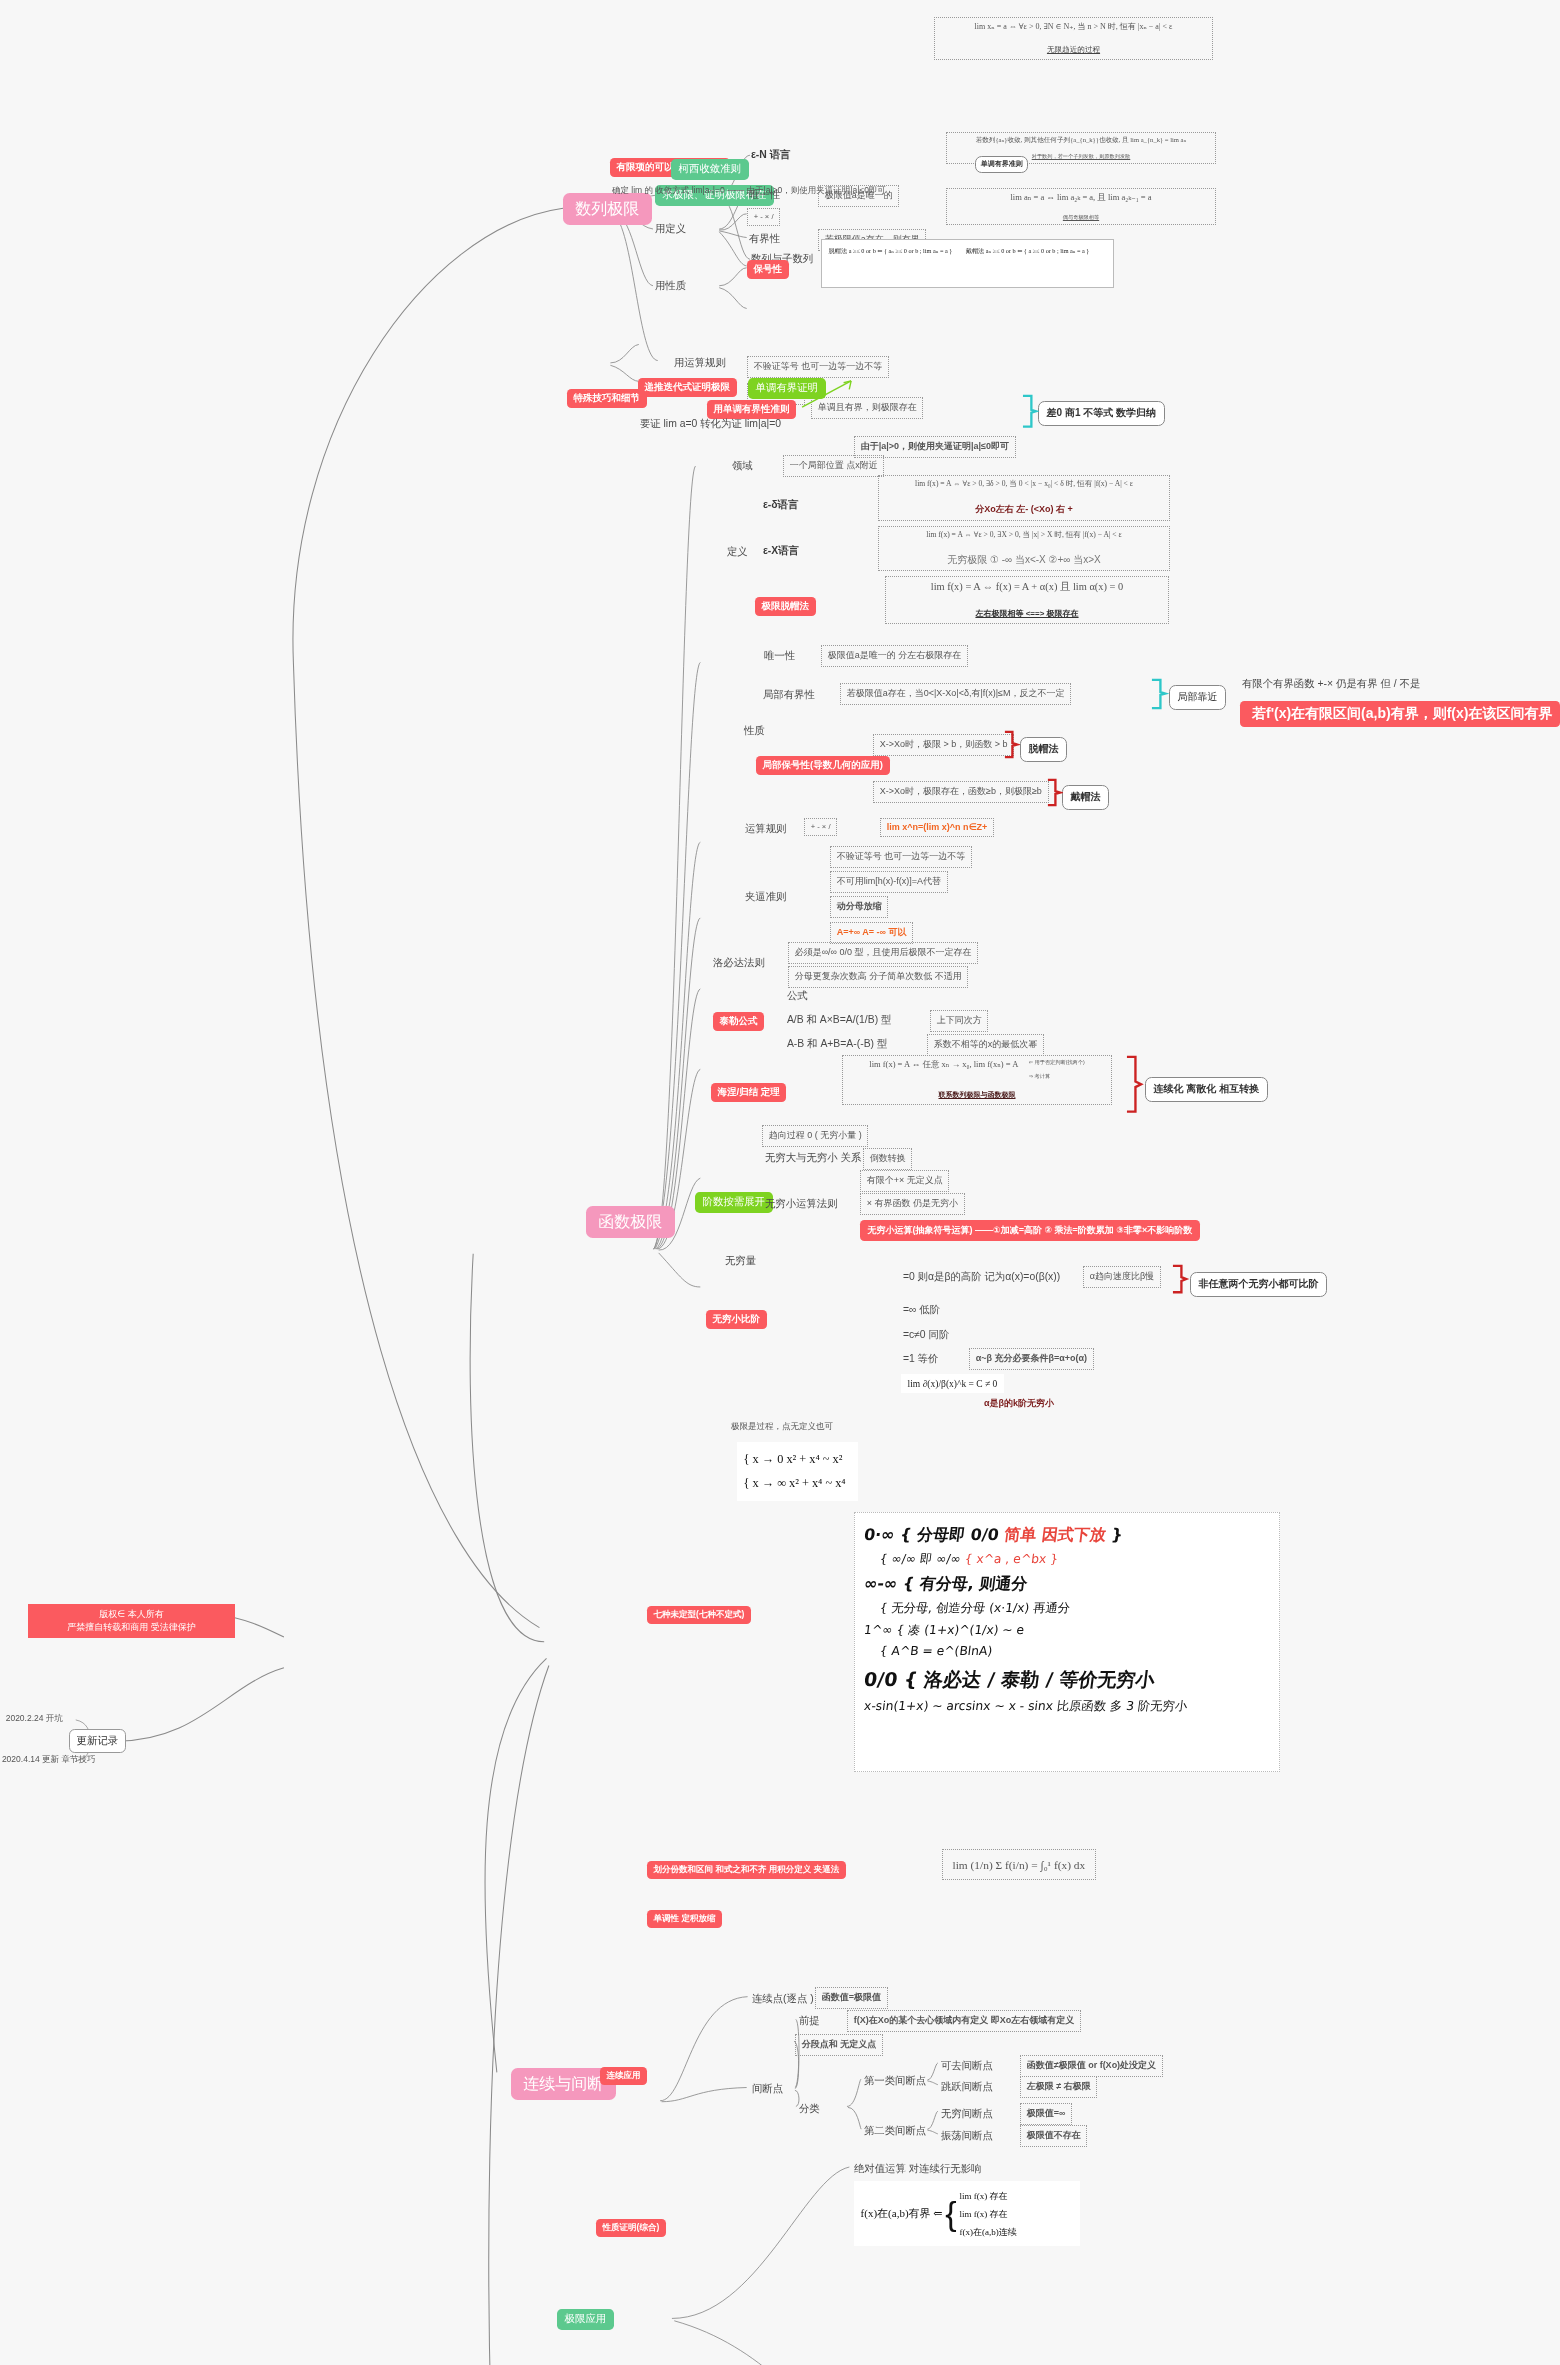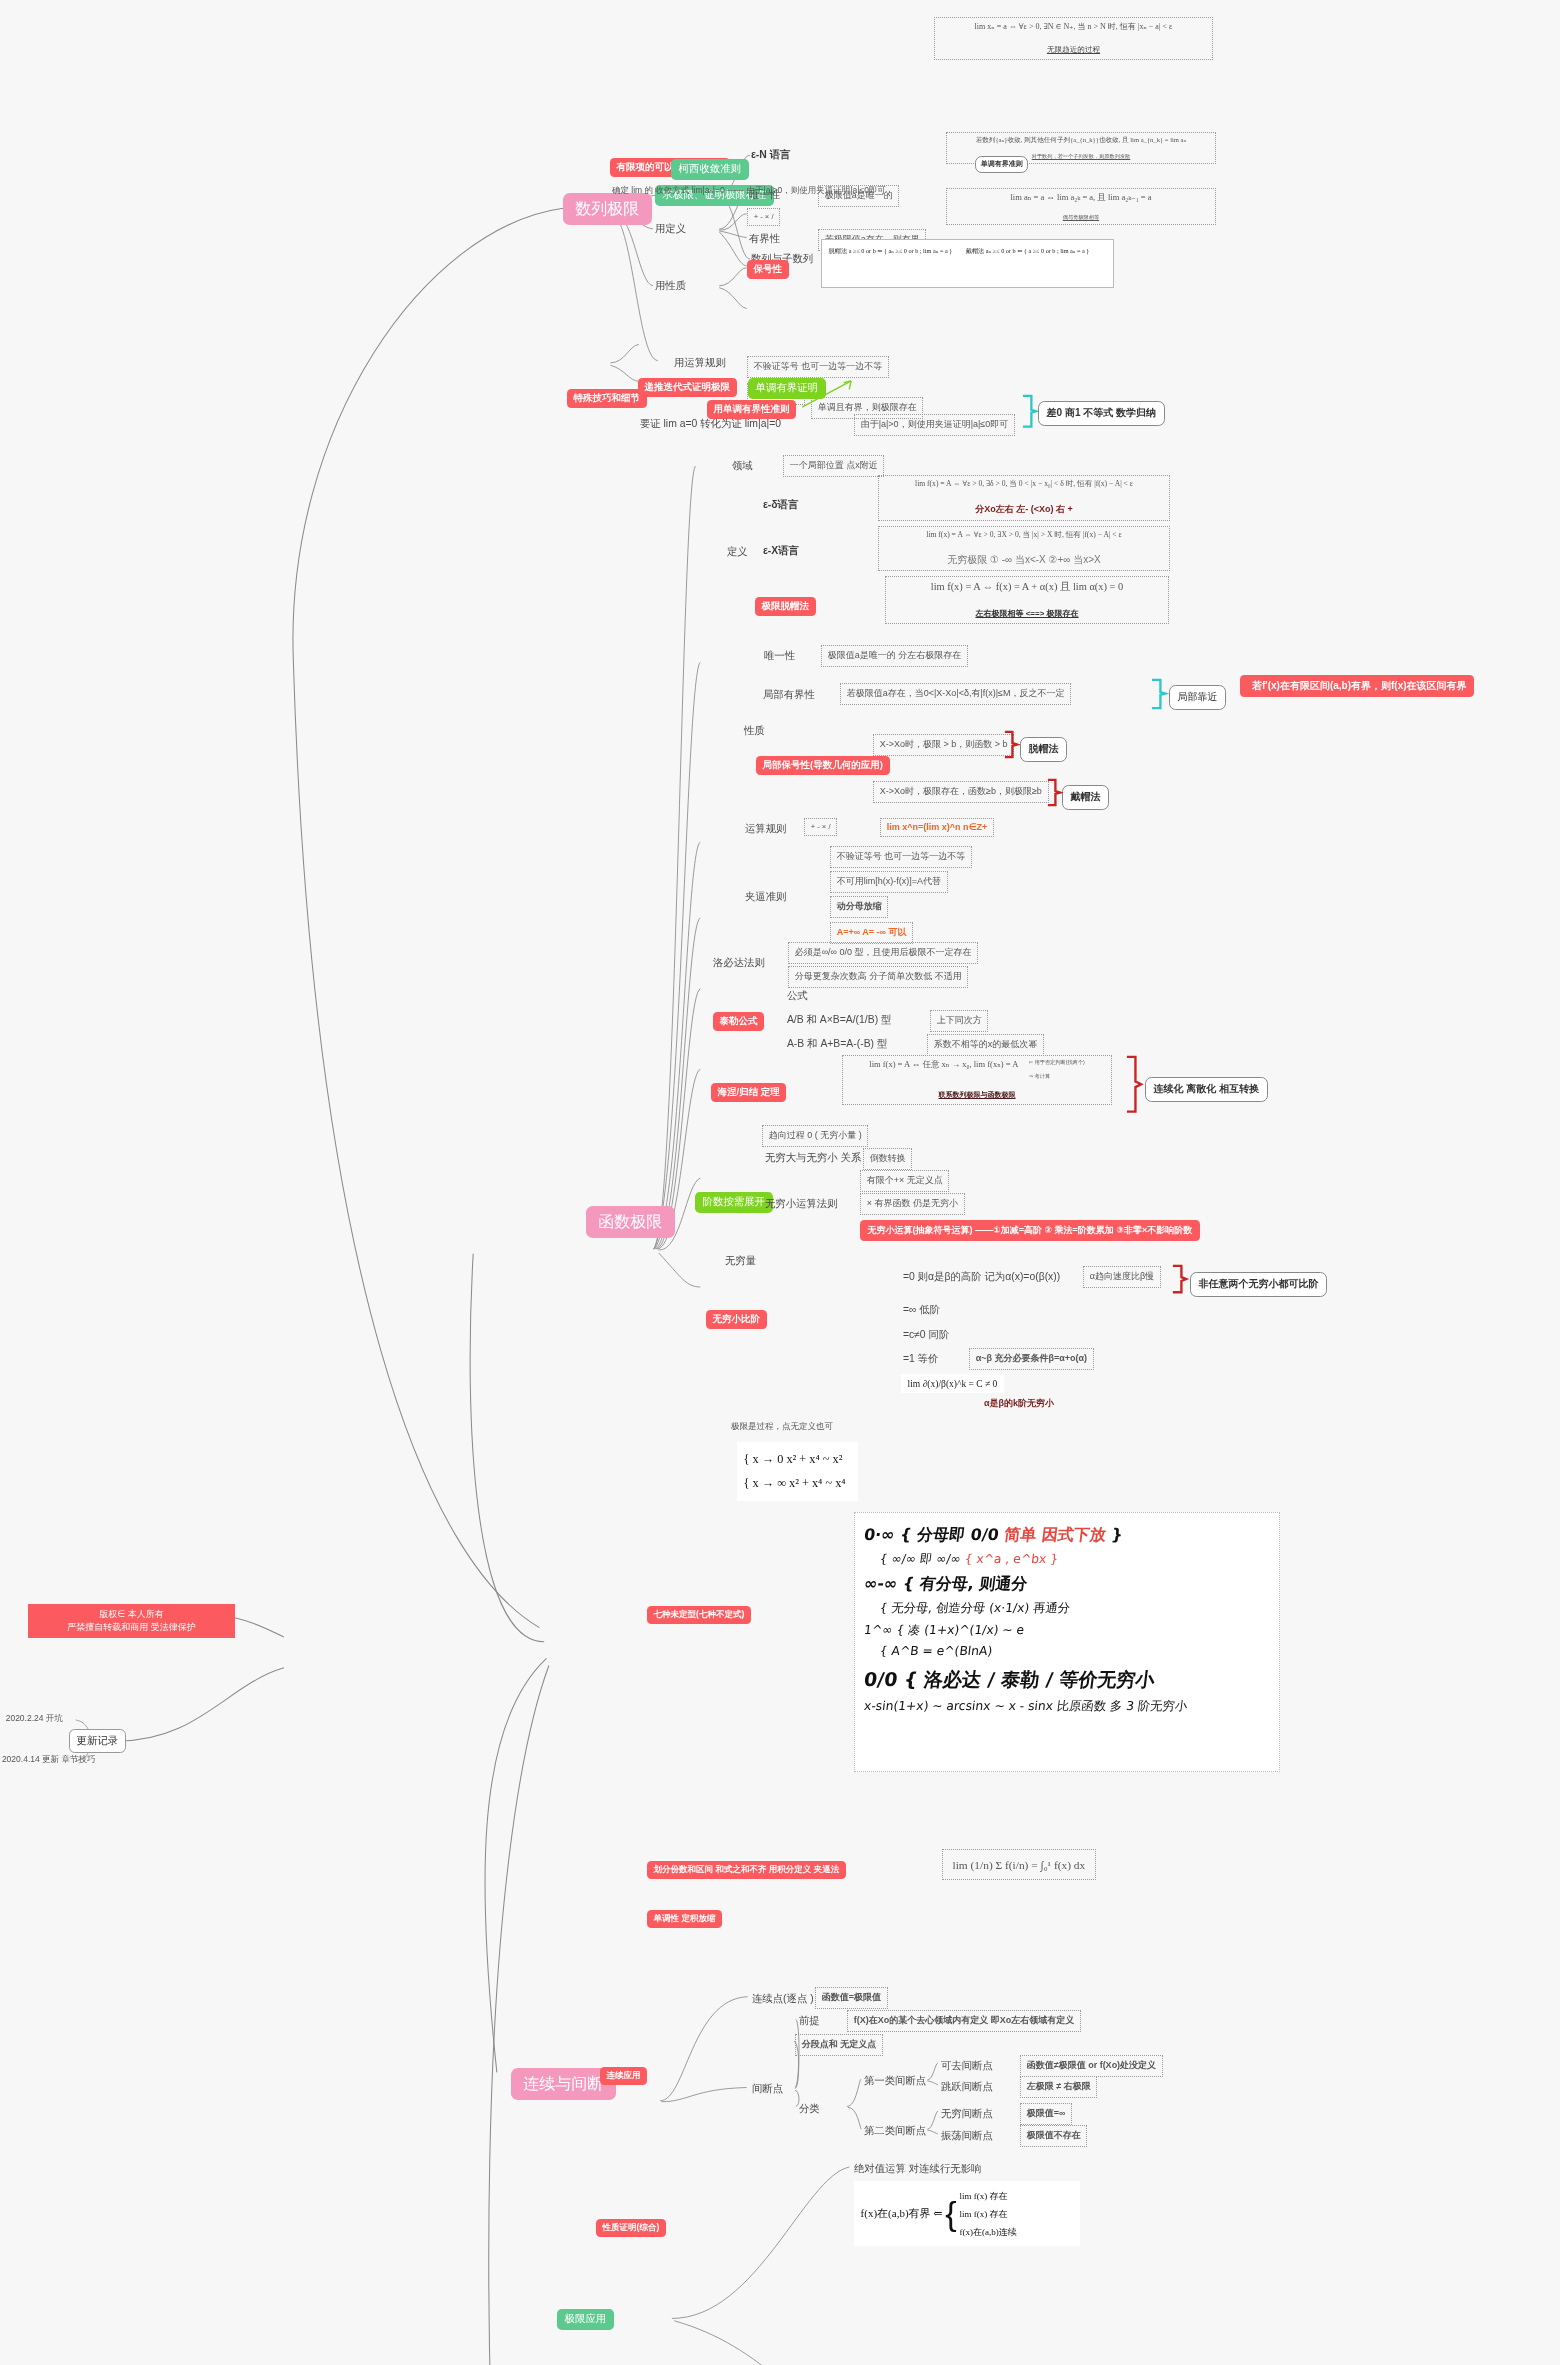--- a/index.html
+++ b/index.html
@@ -170,21 +170,21 @@
   <div class="node dotted" style="left:811px;top:397px;">单调且有界，则极限存在</div>
   <div class="node solidbox" style="left:1038px;top:401px;">差0 商1 不等式 数学归纳</div>
   <svg class="kbrace" style="left:1020px;top:394px;width:19px;height:35px;" viewBox="0 0 40 75" width="19" height="35">
     <path d="M6,4 L24,4 L24,34 L34,37 L24,40 L24,70 L6,70" fill="none" stroke="#2ec7c9" stroke-width="5"></path>
   </svg>
 
   <div class="node red" style="left:567px;top:389px;">特殊技巧和细节</div>
   <div class="node red" style="left:638px;top:378px;">递推迭代式证明极限</div>
   <div class="node green2" style="left:748px;top:378px;">单调有界证明</div>
   <div class="node plain" style="left:638px;top:416px;">要证 lim a=0 转化为证 lim|a|=0</div>
-  <div class="node dotted" style="left:854px;top:414px;">由于|a|&gt;0，则使用夹逼证明|a|≤0即可</div>
+  <div class="node dotted" style="left:854px;top:436px;font-weight:bold;">由于|a|&gt;0，则使用夹逼证明|a|≤0即可</div>
   <svg style="position:absolute;left:800px;top:378px;width:57px;height:33px;" viewBox="0 0 120 70" width="57" height="33">
     <path d="M4,62 L108,6" stroke="#7ed321" stroke-width="3" fill="none"></path>
     <path d="M108,6 L92,10 M108,6 L104,24" stroke="#7ed321" stroke-width="3" fill="none"></path>
   </svg>
 
   <div class="node red" style="left:610px;top:158px;">有限项的可以 放缩大胆放</div>
   <div class="node green" style="left:671px;top:159px;">柯西收敛准则</div>
 
   <div class="node solidbox" style="left:975px;top:156px;font-size:7px;padding:2.4px 4.7px;">单调有界准则</div>
   <div class="node plain-sm" style="left:610px;top:184px;">确定 lim 的 收敛方式 lim|aₙ|=0 —— 由于|a|&gt;0，则使用夹逼证明|a|≤0即可</div>
@@ -229,21 +229,21 @@
   <div class="node plain" style="left:762px;top:648px;">唯一性</div>
   <div class="node dotted" style="left:821px;top:645px;">极限值a是唯一的 分左右极限存在</div>
 
   <div class="node plain" style="left:761px;top:687px;">局部有界性</div>
   <div class="node dotted" style="left:840px;top:683px;">若极限值a存在，当0&lt;|X-Xo|&lt;δ,有|f(x)|≤M，反之不一定</div>
   <div class="node solidbox" style="left:1169px;top:685px;font-weight:normal;">局部靠近</div>
   <svg class="kbrace" style="left:1149px;top:678px;width:20px;height:33px;" viewBox="0 0 42 70" width="20" height="33">
     <path d="M6,4 L24,4 L24,30 L34,33 L24,36 L24,64 L6,64" fill="none" stroke="#2ec7c9" stroke-width="5"></path>
   </svg>
   <div class="node plain" style="left:1240px;top:676px;">有限个有界函数 +-× 仍是有界 但 / 不是</div>
-  <div class="node redbig" style="left:1240px;top:675px;font-size:10px;padding-left:12px;">若f'(x)在有限区间(a,b)有界，则f(x)在该区间有界</div>
+  <div class="node redbig" style="left:1240px;top:701px;font-size:14px;padding-left:12px;">若f'(x)在有限区间(a,b)有界，则f(x)在该区间有界</div>
 
   <div class="node red" style="left:756px;top:756px;">局部保号性(导数几何的应用)</div>
   <div class="node dotted" style="left:873px;top:734px;">X-&gt;Xo时，极限 &gt; b，则函数 &gt; b</div>
   <div class="node solidbox" style="left:1020px;top:737px;">脱帽法</div>
   <svg class="kbrace" style="left:1002px;top:730px;width:18px;height:30px;" viewBox="0 0 38 64" width="18" height="30">
     <path d="M6,4 L22,4 L22,28 L32,31 L22,34 L22,58 L6,58" fill="none" stroke="#cc2222" stroke-width="5"></path>
   </svg>
   <div class="node dotted" style="left:873px;top:781px;">X-&gt;Xo时，极限存在，函数≥b，则极限≥b</div>
   <div class="node solidbox" style="left:1062px;top:785px;">戴帽法</div>
   <svg class="kbrace" style="left:1045px;top:778px;width:18px;height:30px;" viewBox="0 0 38 64" width="18" height="30">

